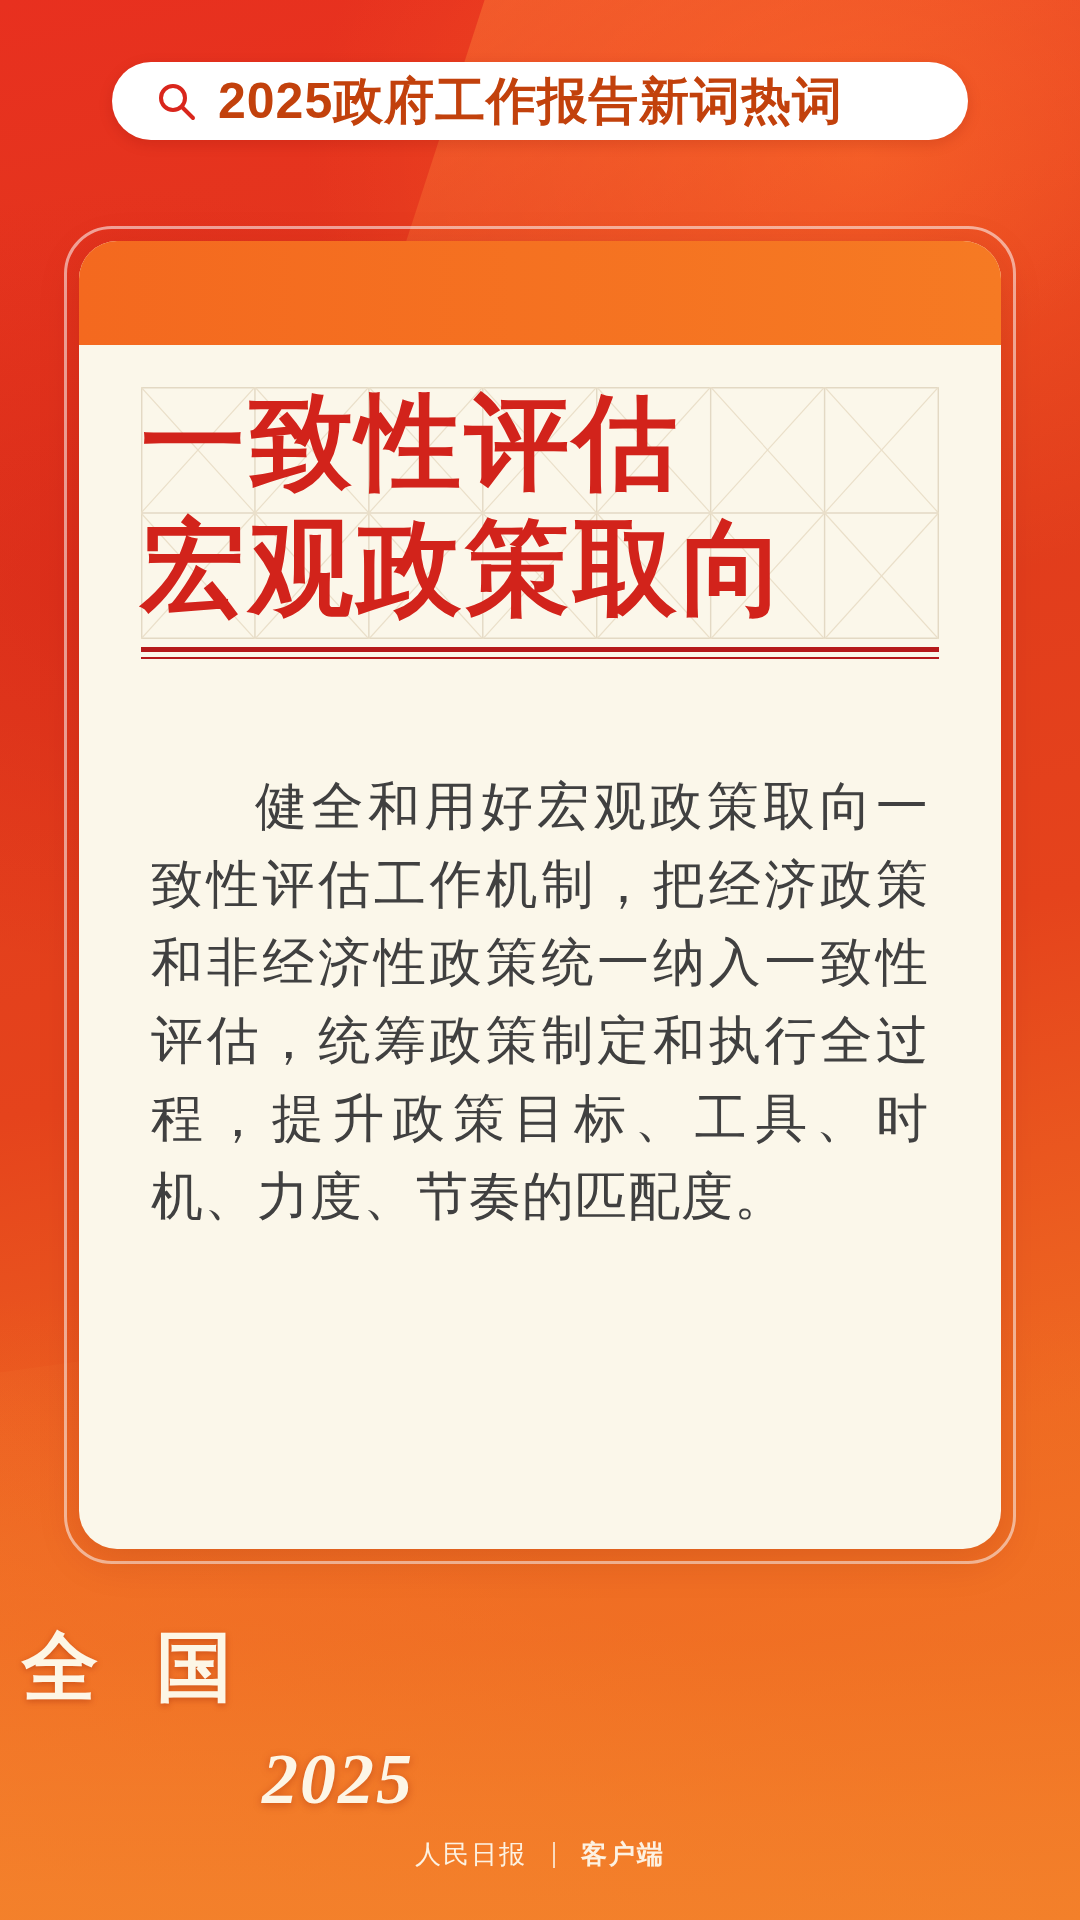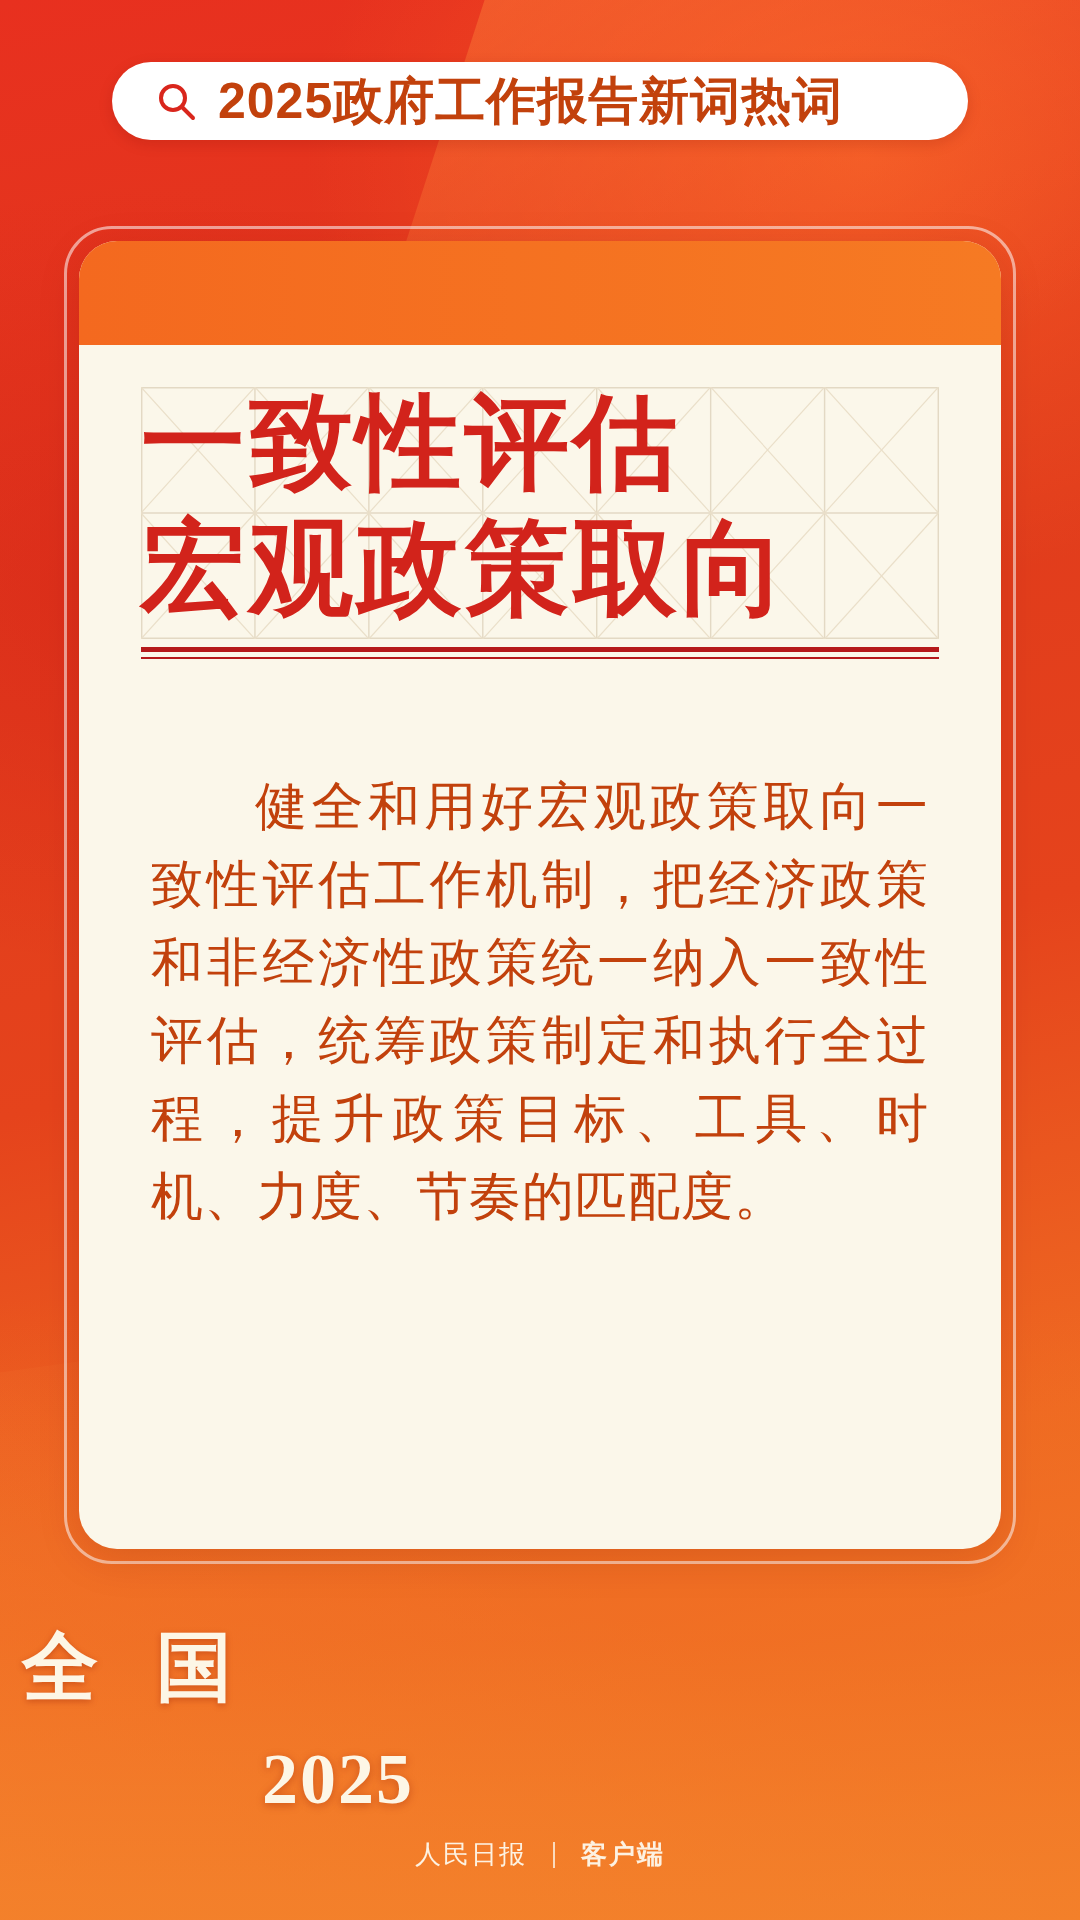--- a/index.html
+++ b/index.html
@@ -147,21 +147,21 @@
     border-bottom: 2px solid #b5191a;
     padding-bottom: 5px;
   }
 
   
   .body-text {
     margin: 92px 72px 0 72px;
     font-family: "DejaVu Serif", "Liberation Serif", serif;
     font-size: 52px;
     line-height: 78px;
-    color: #c2410c;
+    color: #404040;
     text-indent: 104px;
     letter-spacing: 1px;
     text-align: justify;
   }
 
   
   .footer {
     position: absolute;
     left: 0;
     right: 0;
@@ -195,20 +195,21 @@
     color: #fdf6e6;
     letter-spacing: 30px;
     line-height: 132px;
     text-shadow: 0 3px 10px rgba(140,20,0,0.4);
   }
   .logo-year {
     position: absolute;
     right: 6px;
     bottom: -4px;
     font-family: "Liberation Serif", serif;
+    font-style: italic;
     font-weight: bold;
     font-size: 72px;
     color: #fdf6e6;
     letter-spacing: 2px;
     text-shadow: 0 2px 8px rgba(140,20,0,0.35);
     margin-left: 8px;
   }
   .footer-source {
     margin-top: 16px;
     display: flex;

